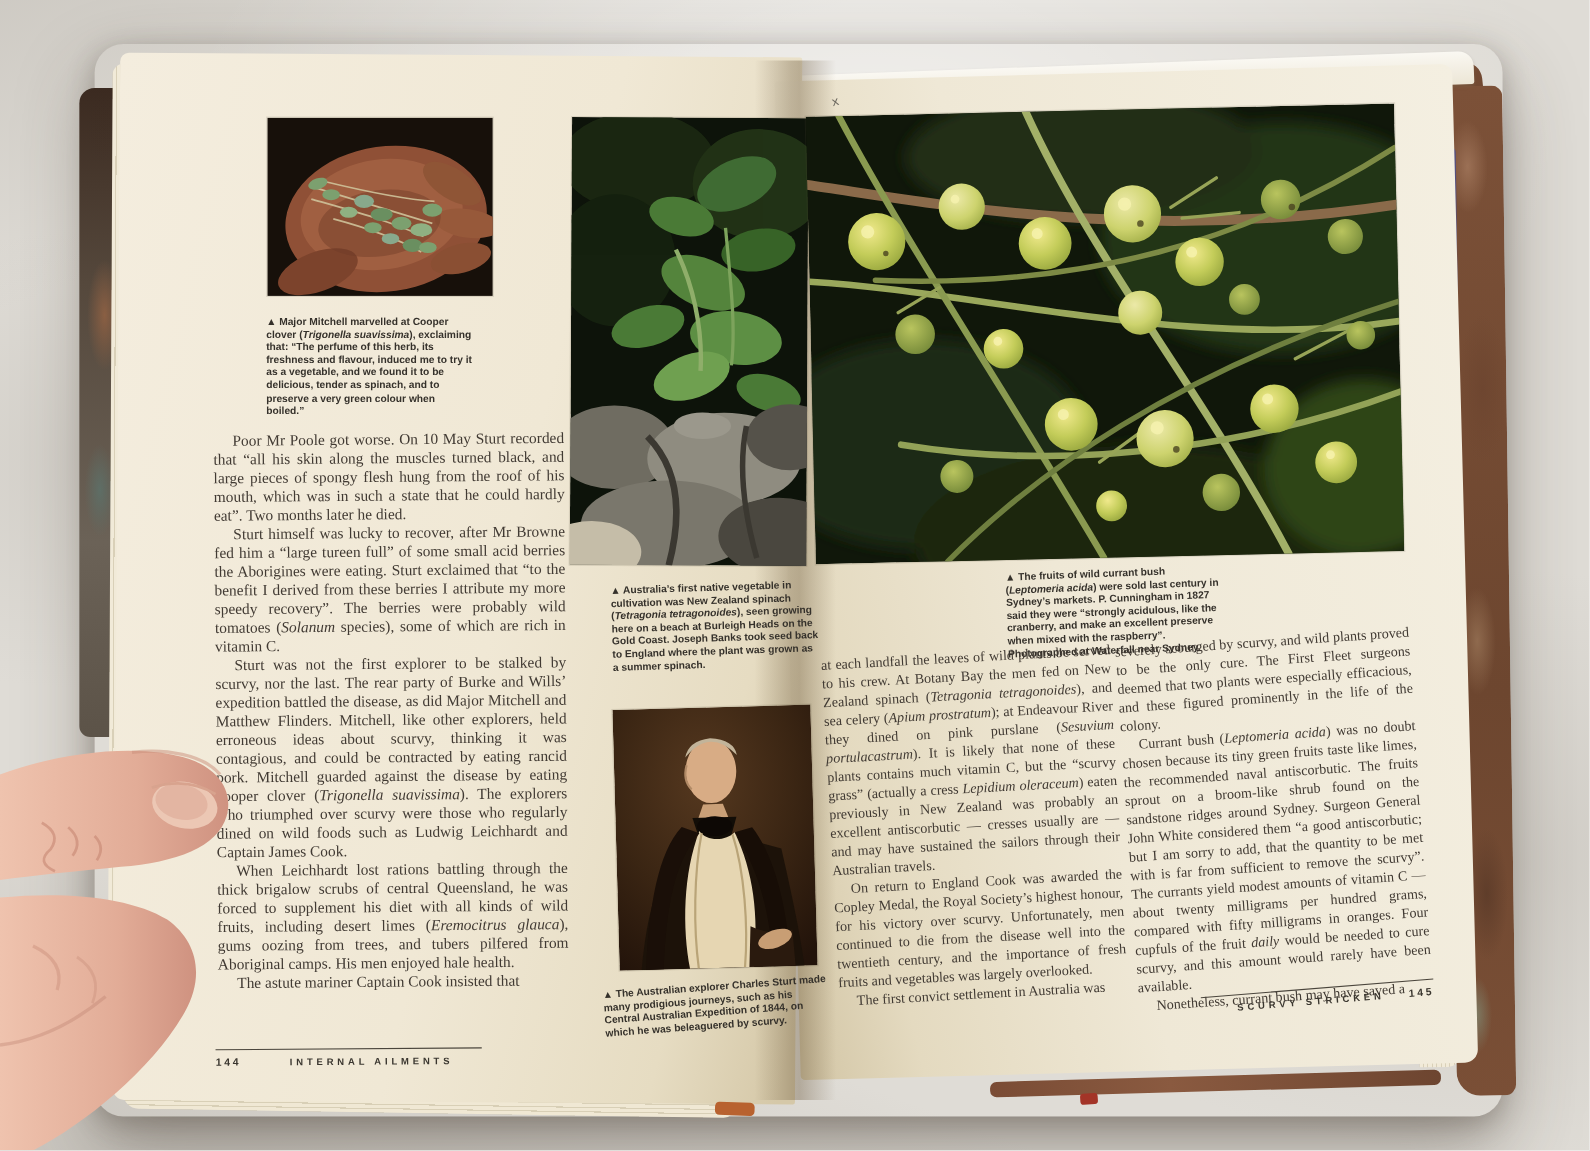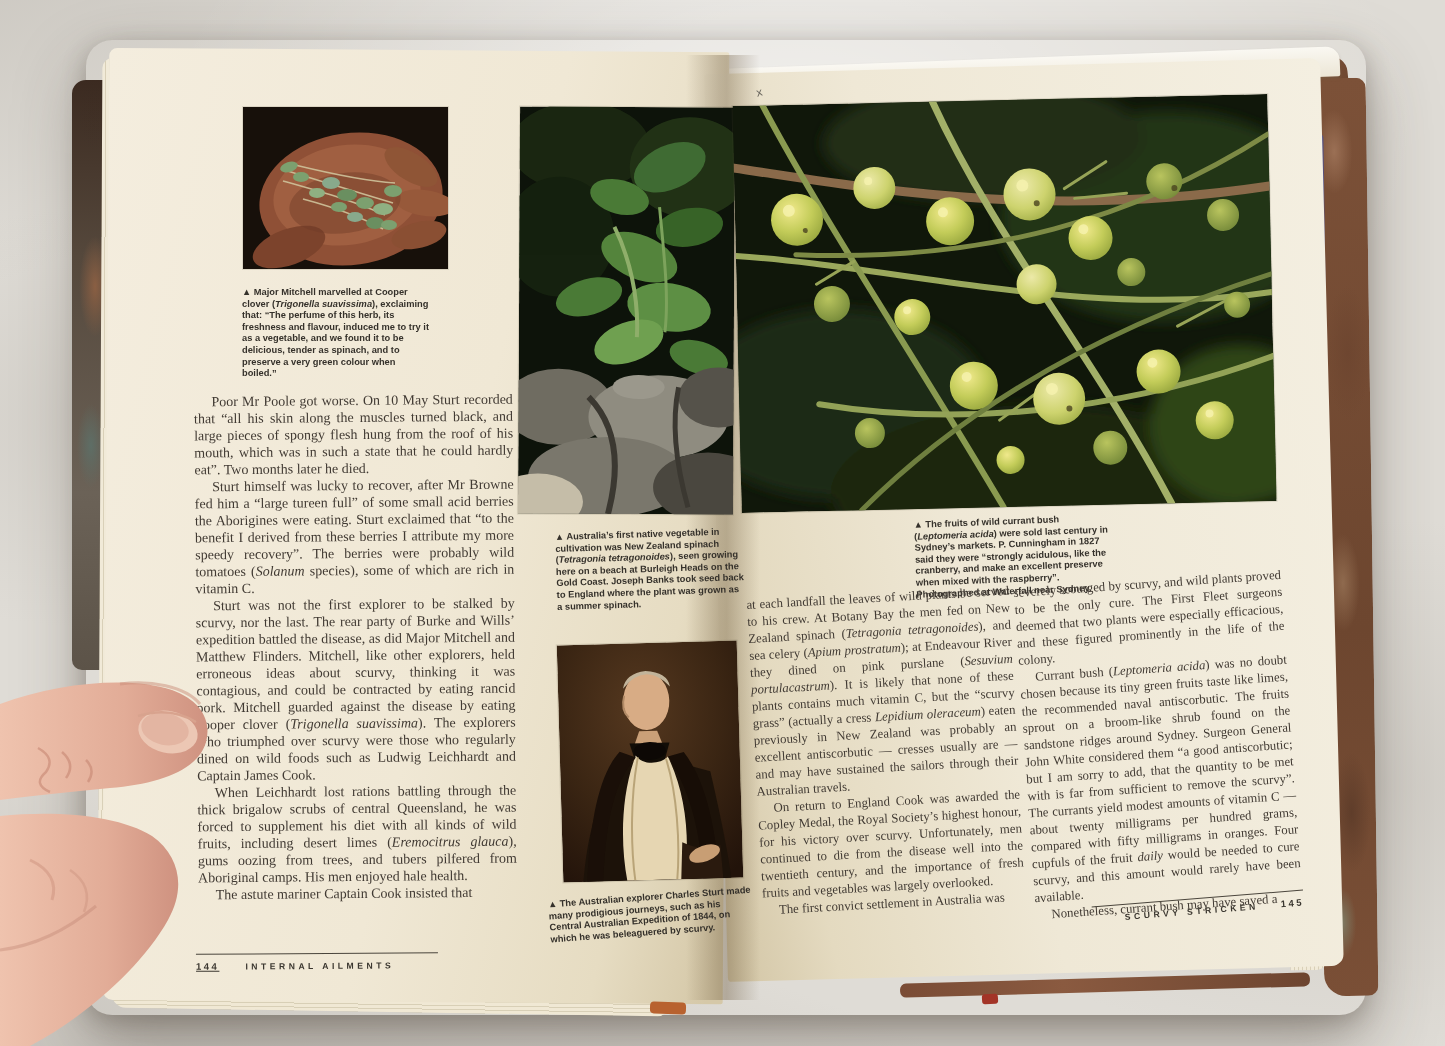--- a/index.html
+++ b/index.html
@@ -69,21 +69,21 @@
   .bodycol p{margin:0;}
   .bodycol p.ind{text-indent:1.25em;}
   .bodycol .it{font-style:italic;}
   #body-left{left:196px;top:392px;width:319px;font-size:14px;line-height:17px;transform:rotate(-.5deg);}
   #col1{left:746px;top:597px;width:263px;font-size:12.8px;line-height:17px;transform:rotate(-3.1deg);transform-origin:0 0;}
   #col2{left:1013px;top:585px;width:268px;font-size:12.8px;line-height:17px;transform:rotate(-3.9deg);transform-origin:0 0;}
   .footer{font-family:"Liberation Sans","DejaVu Sans",sans-serif;font-weight:bold;color:#3a362f;
     font-size:9.5px;letter-spacing:2.5px;border-top:1.5px solid #4a453c;padding-top:6px;}
   .footer .sect{text-transform:uppercase;letter-spacing:3.5px;font-size:8.6px;}
   #footer-left{left:196px;top:953px;width:242px;transform:rotate(-.4deg);}
-  #footer-left .num{margin-right:26px;text-decoration:underline;}
+  #footer-left .num{margin-right:44px;}
   #footer-right{left:1092px;top:898px;width:212px;transform:rotate(-4.6deg);text-align:right;}
   #footer-right .sect{margin-right:22px;}
   #pencil-x{left:756px;top:86px;font-family:"DejaVu Sans",sans-serif;font-size:11px;color:#6e6a61;transform:rotate(-14deg);}
   
   #hand{left:0;top:620px;}
 </style>
 </head>
 <body>
 
 <div id="canvas">

